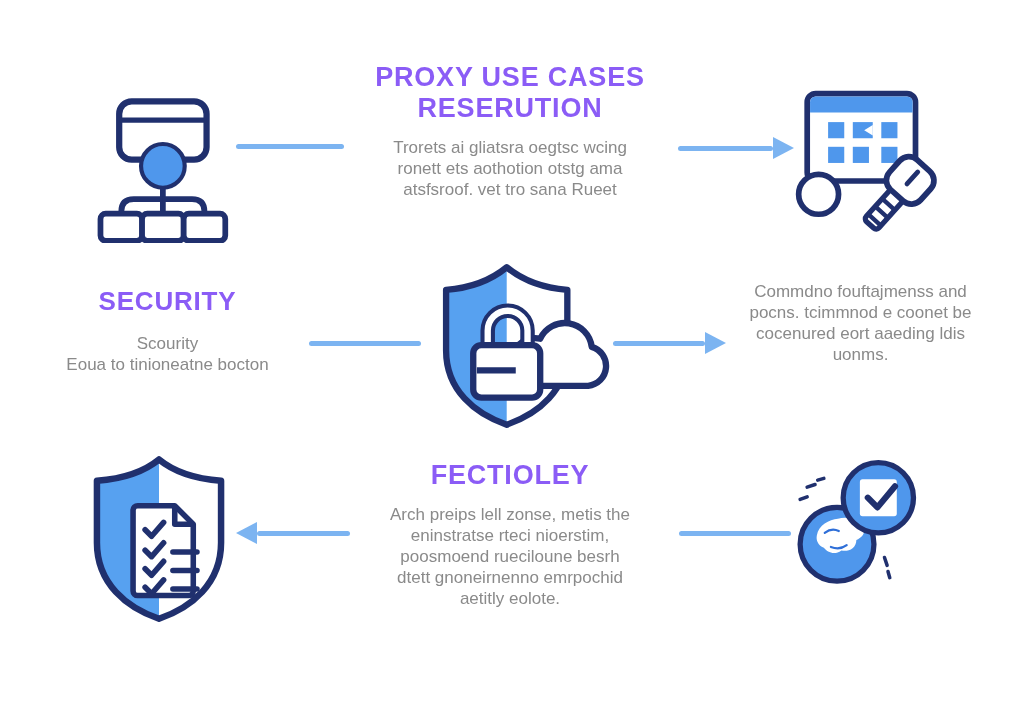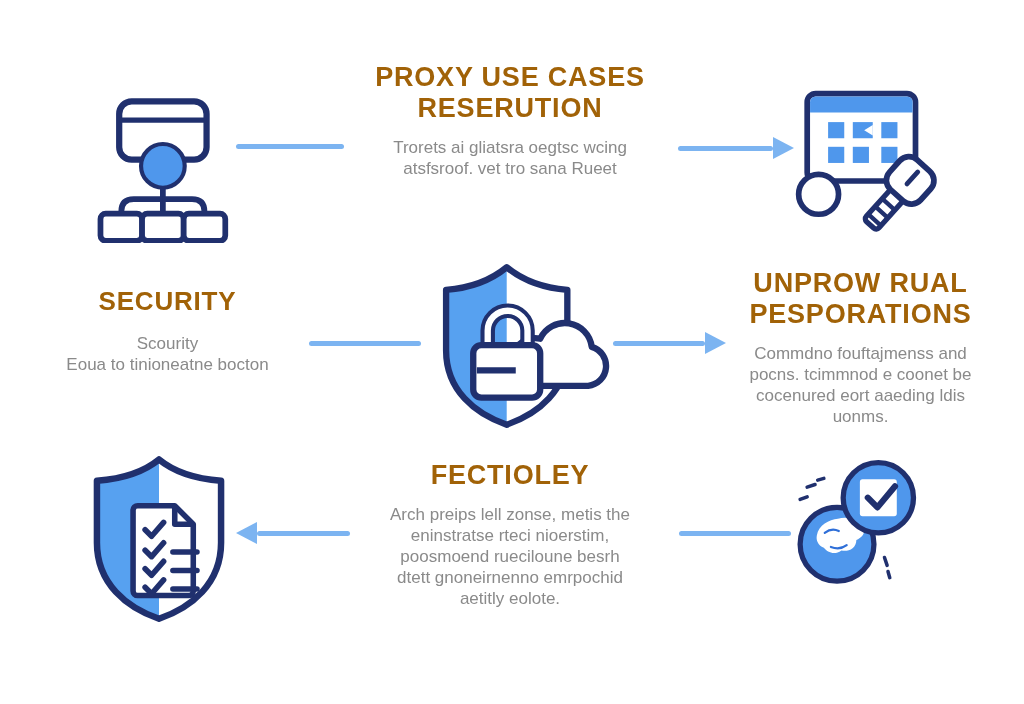--- a/index.html
+++ b/index.html
@@ -2,21 +2,21 @@
 <html><head>
 <meta charset="utf-8">
 <style>
   html,body{margin:0;padding:0;background:#fff;}
   .canvas{
     position:relative;width:1024px;height:704px;background:#ffffff;overflow:hidden;
     font-family:"Liberation Sans", sans-serif;
   }
   .txtblock{position:absolute;text-align:center;}
   .heading{
-    color:#a16207;font-weight:700;font-size:27px;line-height:31px;letter-spacing:0.8px;
+    color:#8b5cf6;font-weight:700;font-size:27px;line-height:31px;letter-spacing:0.8px;
   }
   .body-copy{margin-top:13px;color:#8a8a8a;font-size:17px;line-height:21px;font-weight:400;}
   .body-copy div{white-space:nowrap;}
   
   .connector{position:absolute;display:flex;align-items:center;}
   .cline{height:5px;background:#7cb4f1;border-radius:3px;}
   .head-right{width:0;height:0;border-top:11px solid transparent;border-bottom:11px solid transparent;border-left:21px solid #7cb4f1;}
   .head-left{width:0;height:0;border-top:11px solid transparent;border-bottom:11px solid transparent;border-right:21px solid #7cb4f1;}
   .icon{position:absolute;}
   svg{display:block;}
@@ -41,20 +41,21 @@
   </div>
 
   <div class="connector" style="left:236px;top:144px;">
     <div class="cline" style="width:108px;"></div>
   </div>
 
   <div class="txtblock" style="left:352px;top:62px;width:316px;">
     <div class="heading">PROXY USE CASES RESERUTION</div>
     <div class="body-copy">
       <div>Trorets ai gliatsra oegtsc wcing</div>
+      <div>ronett ets aothotion otstg ama</div>
       <div>atsfsroof. vet tro sana Rueet</div>
     </div>
   </div>
 
   <div class="connector" style="left:678px;top:137px;">
     <div class="cline" style="width:95px;"></div>
     <div class="head-right"></div>
   </div>
 
   <div class="icon" style="left:792px;top:86px;">
@@ -106,21 +107,20 @@
       <path d="M54 122 H97" stroke="#20306e" stroke-width="7"></path>
     </svg>
   </div>
 
   <div class="connector" style="left:613px;top:332px;">
     <div class="cline" style="width:92px;"></div>
     <div class="head-right"></div>
   </div>
 
   <div class="txtblock" style="left:728px;top:268px;width:265px;">
-    <div class="heading">UNPROW RUAL PESPORATIONS</div>
     <div class="body-copy">
       <div>Commdno fouftajmenss and</div>
       <div>pocns. tcimmnod e coonet be</div>
       <div>cocenured eort aaeding ldis</div>
       <div>uonms.</div>
     </div>
   </div>
 
   <div class="icon" style="left:80px;top:452px;">
     <svg width="158" height="176" viewBox="0 0 170 190" fill="none">

